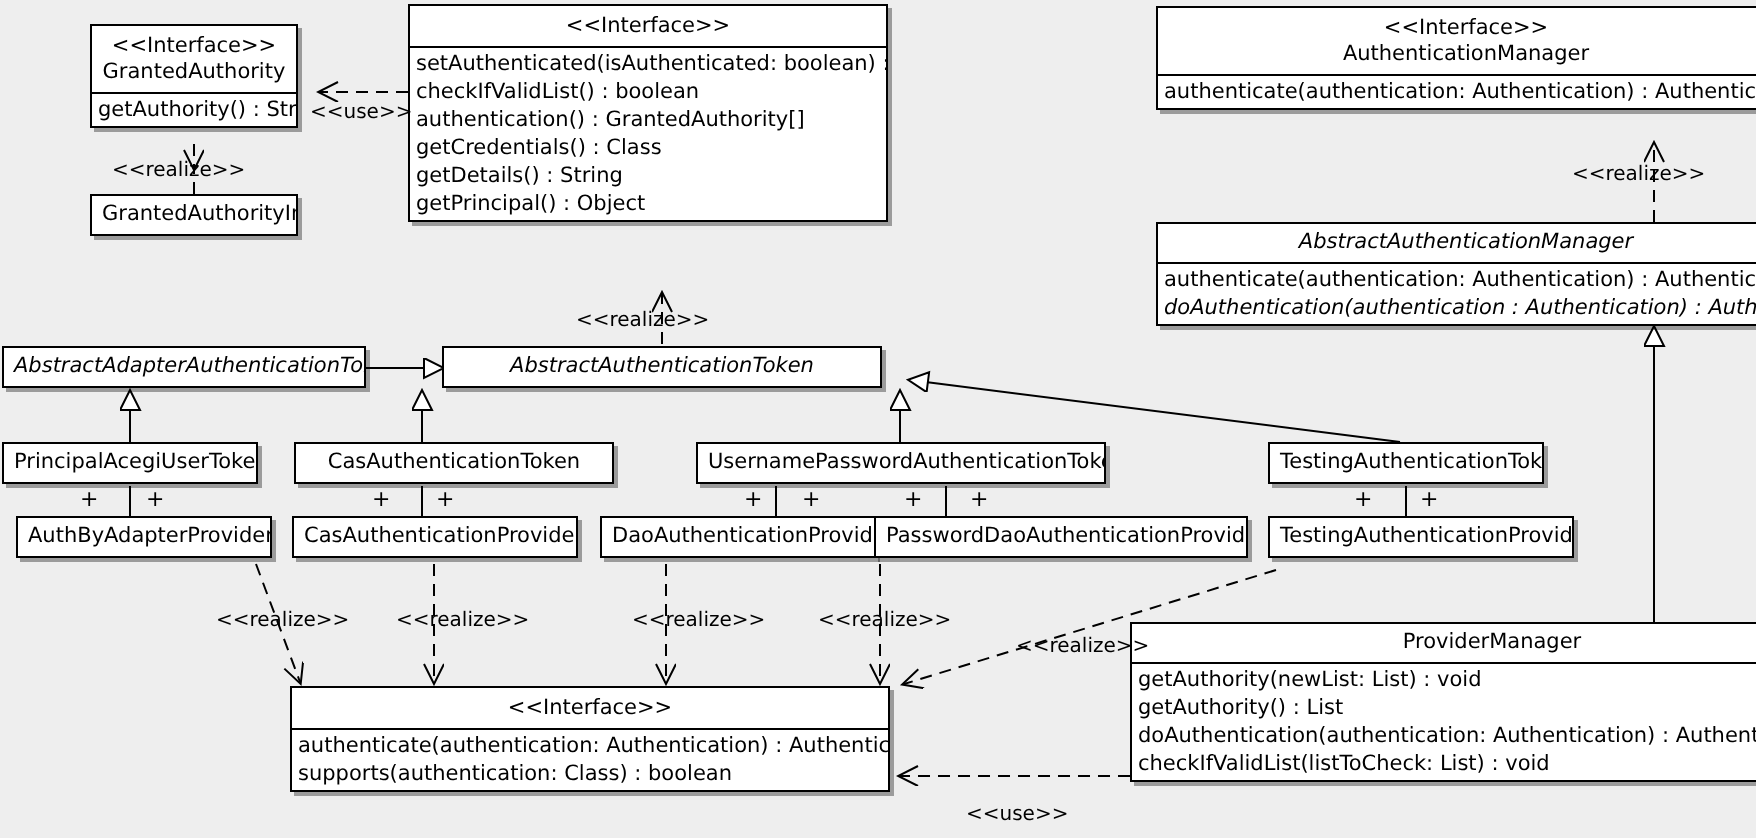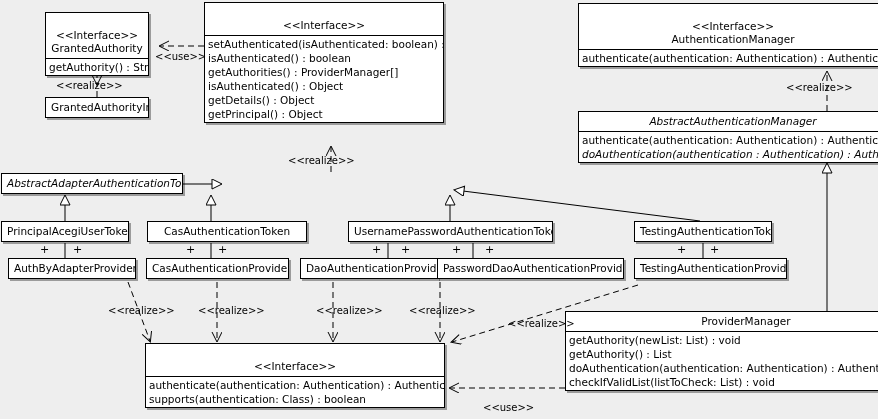--- a/index.html
+++ b/index.html
@@ -16,21 +16,21 @@
   .umlbox{
     position:absolute;
     background:#ffffff;
     border:1px solid #000000;
     box-sizing:border-box;
     box-shadow:2px 2px 0 rgba(0,0,0,0.35);
     z-index:5;
   }
   .hdr{
     text-align:center;
-    padding:16px 4px 3px 4px;
+    padding:4px 4px 3px 4px;
     font-size:10.5px;
     line-height:13px;
     white-space:nowrap;
     overflow:hidden;
   }
   .hdr .stereo{display:block;}
   .hdr .nm{display:block;}
   .hdr.italic .nm{font-style:italic;font-weight:normal;}
   .hdr.compact{padding:3px 5px 3px 5px;}
   .compart{
@@ -133,24 +133,24 @@
       <span class="nm">GrantedAuthorityImpl</span>
     </div>
   </div>
 
   <div class="umlbox" style="left:204px;top:2px;width:240px;">
     <div class="hdr">
       <span class="stereo">&lt;&lt;Interface&gt;&gt;</span>
     </div>
     <div class="compart">
       <div class="mrow">setAuthenticated(isAuthenticated: boolean) : void</div>
-      <div class="mrow">isAuthenticated() : boolean</div>
-      <div class="mrow">getAuthorities() : ProviderManager[]</div>
-      <div class="mrow">isAuthenticated() : Object</div>
-      <div class="mrow">getDetails() : Object</div>
+      <div class="mrow">checkIfValidList() : boolean</div>
+      <div class="mrow">authentication() : GrantedAuthority[]</div>
+      <div class="mrow">getCredentials() : Class</div>
+      <div class="mrow">getDetails() : String</div>
       <div class="mrow">getPrincipal() : Object</div>
     </div>
   </div>
 
   <div class="umlbox" style="left:578px;top:3px;width:310px;">
     <div class="hdr">
       <span class="stereo">&lt;&lt;Interface&gt;&gt;</span>
       <span class="nm">AuthenticationManager</span>
     </div>
     <div class="compart">
@@ -167,20 +167,25 @@
       <div class="mrow italic">doAuthentication(authentication : Authentication) : Authentication</div>
     </div>
   </div>
 
   <div class="umlbox" style="left:1px;top:173px;width:182px;">
     <div class="hdr compact italic">
       <span class="nm">AbstractAdapterAuthenticationToken</span>
     </div>
   </div>
 
+  <div class="umlbox" style="left:221px;top:173px;width:220px;">
+    <div class="hdr compact italic">
+      <span class="nm">AbstractAuthenticationToken</span>
+    </div>
+  </div>
 
   <div class="umlbox" style="left:1px;top:221px;width:128px;">
     <div class="hdr compact">
       <span class="nm">PrincipalAcegiUserToken</span>
     </div>
   </div>
   <span class="plus" style="left:40px;top:244px;">+</span>
   <span class="plus" style="left:73px;top:244px;">+</span>
 
   <div class="umlbox" style="left:147px;top:221px;width:160px;">

